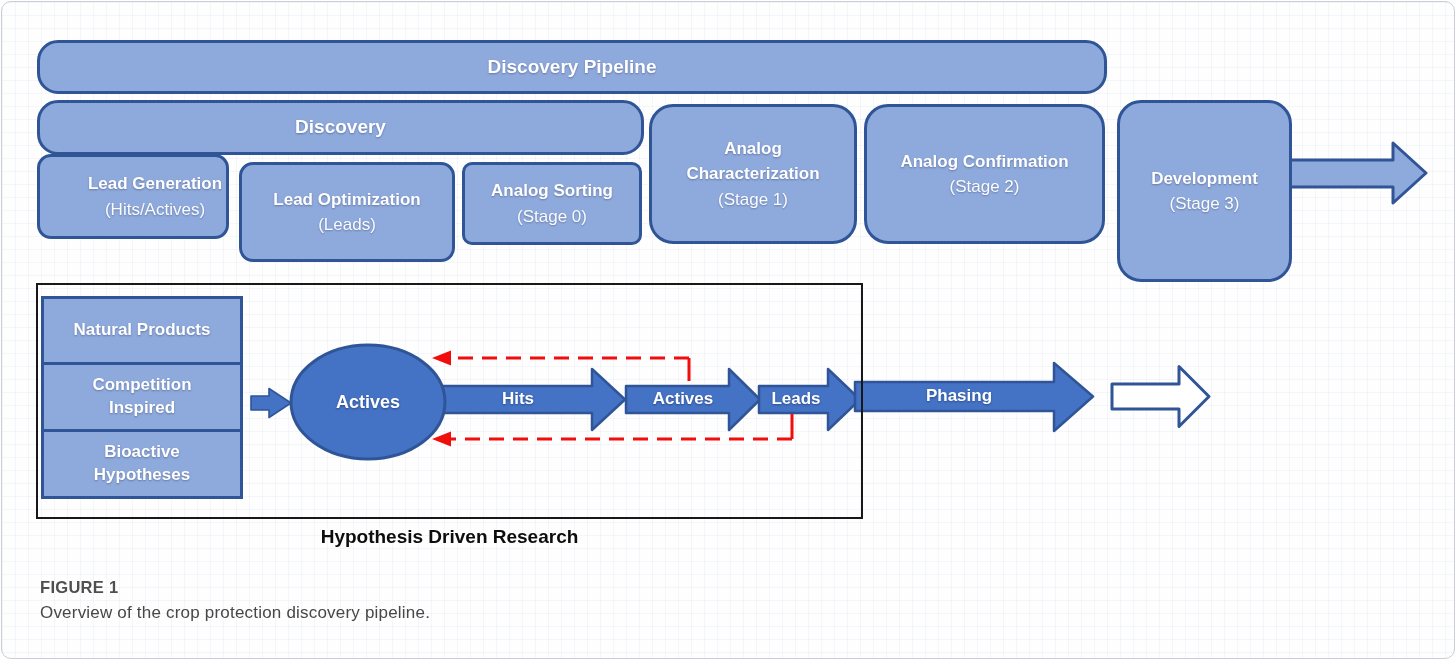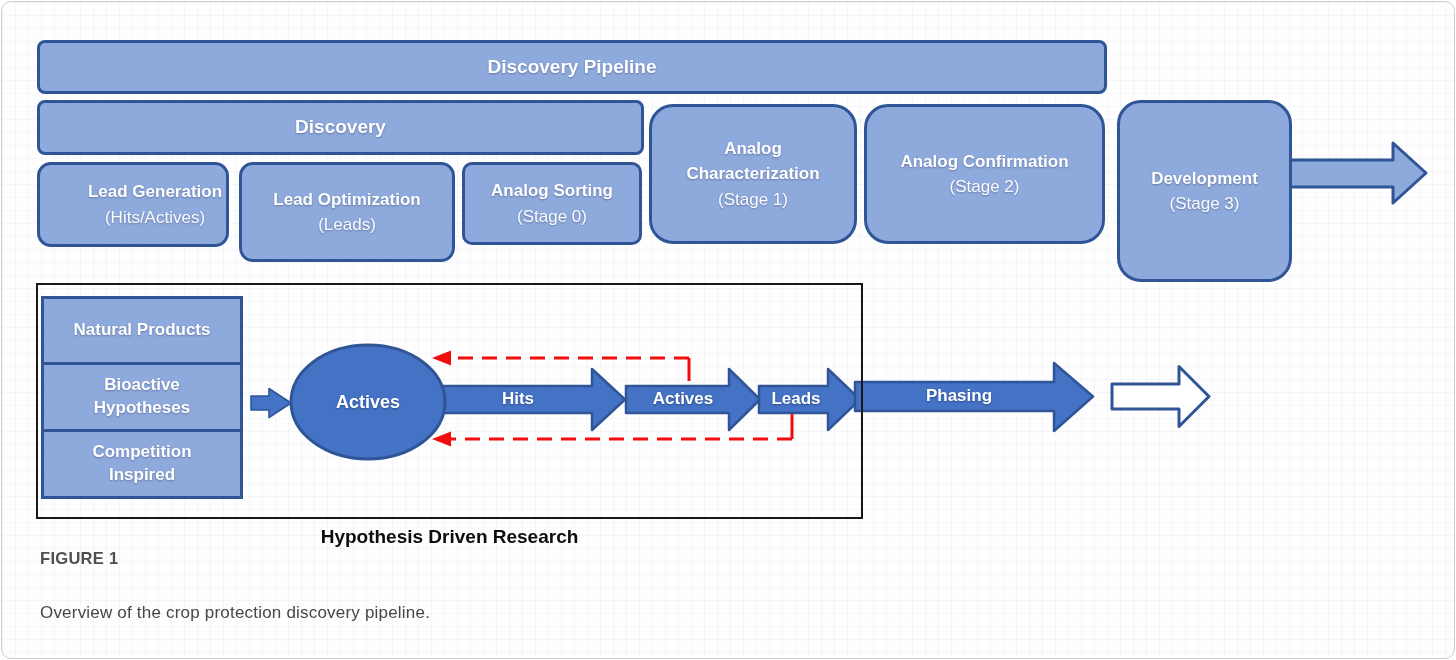--- a/index.html
+++ b/index.html
@@ -19,21 +19,21 @@
   .pbox{
     position:absolute;box-sizing:border-box;
     background:#8EA9DB;border:3px solid #2F5597;border-radius:14px;
     color:#fff;display:flex;flex-direction:column;align-items:center;justify-content:center;
     text-align:center;line-height:1.5;
     text-shadow:0 1px 2px rgba(20,30,70,.35);
   }
   .pbox span{display:block;font-size:17px;}
   .pbox .b{font-weight:700;}
   .pbox .r{font-weight:400;opacity:.96;}
-  .banner{font-size:19px;font-weight:700;border-radius:8px;line-height:1.2;}
+  .banner{font-size:19px;font-weight:700;border-radius:21px;line-height:1.2;}
   .banner span{font-size:19px;}
   .r-lg{border-radius:24px;}
 
   
   .srcstack{position:absolute;left:39px;top:294px;width:202px;}
   .srcbox{
     box-sizing:border-box;width:202px;margin-top:-3px;
     background:#8EA9DB;border:3px solid #2F5597;
     color:#fff;display:flex;flex-direction:column;align-items:center;justify-content:center;
     text-align:left;line-height:1.35;text-shadow:0 1px 2px rgba(20,30,70,.35);
@@ -55,21 +55,21 @@
     background:#fff;border:3px solid #2F5597;border-radius:12px;
     display:flex;align-items:center;justify-content:center;
     color:#0c0c0c;font-weight:700;font-size:18px;
   }
 
   .hypo-caption{
     position:absolute;left:34px;top:524px;width:827px;text-align:center;
     color:#0d0d0d;font-weight:700;font-size:19px;
   }
 
-  .fig-label{position:absolute;left:38px;top:547px;color:#4f4f4f;font-weight:700;font-size:16.5px;letter-spacing:.3px;}
+  .fig-label{position:absolute;left:38px;top:576px;color:#4f4f4f;font-weight:700;font-size:16.5px;letter-spacing:.3px;}
   .fig-caption{position:absolute;left:38px;top:601px;color:#474747;font-weight:400;font-size:17px;letter-spacing:.2px;}
 </style>
 </head>
 <body>
 
 <div class="frame">
   <div class="stage">
 
     <svg class="overlay" viewBox="0 0 1452 656">
 
@@ -99,21 +99,21 @@
     </svg>
 
     <div class="pbox banner" style="left:35px;top:38px;width:1070px;height:54px;">
       <span class="b">Discovery Pipeline</span>
     </div>
 
     <div class="pbox banner" style="left:35px;top:98px;width:607px;height:55px;">
       <span class="b">Discovery</span>
     </div>
 
-    <div class="pbox" style="left:35px;top:160px;width:192px;height:85px;padding-left:44px;">
+    <div class="pbox" style="left:35px;top:152px;width:192px;height:85px;padding-left:44px;">
       <span class="b">Lead Generation</span>
       <span class="r">(Hits/Actives)</span>
     </div>
 
     <div class="pbox" style="left:237px;top:160px;width:216px;height:100px;">
       <span class="b">Lead Optimization</span>
       <span class="r">(Leads)</span>
     </div>
 
     <div class="pbox" style="left:460px;top:160px;width:180px;height:83px;border-radius:10px;">
@@ -137,26 +137,26 @@
       <span class="r">(Stage 3)</span>
     </div>
 
     <div class="blackbox"></div>
 
     <div class="srcstack">
       <div class="srcbox" style="height:69px;">
         <span>Natural Products</span>
       </div>
       <div class="srcbox" style="height:70px;">
+        <span>Competition</span>
+        <span>Inspired</span>
+      </div>
+      <div class="srcbox" style="height:70px;">
         <span>Bioactive</span>
         <span>Hypotheses</span>
-      </div>
-      <div class="srcbox" style="height:70px;">
-        <span>Competition</span>
-        <span>Inspired</span>
       </div>
     </div>
 
     <div class="flow-label testing" style="left:366px;top:400px;">Actives</div>
     <div class="flow-label" style="left:516px;top:397px;">Hits</div>
     <div class="flow-label" style="left:681px;top:397px;">Actives</div>
     <div class="flow-label" style="left:794px;top:397px;">Leads</div>
     <div class="flow-label" style="left:957px;top:394px;">Phasing</div>
 
 

